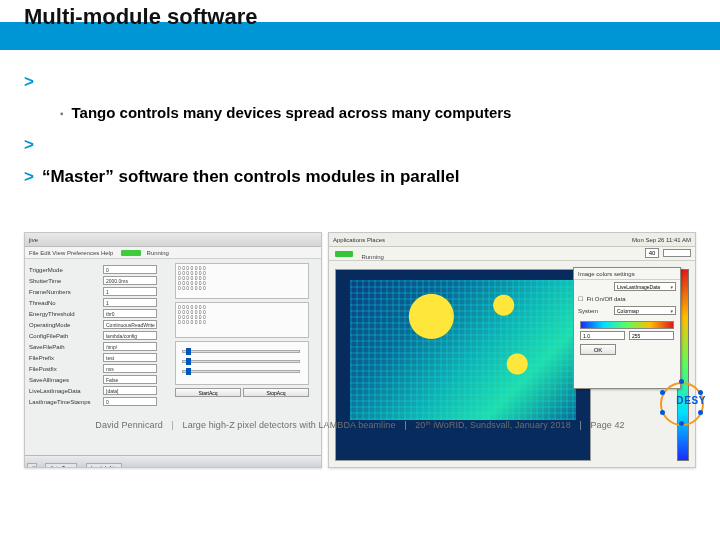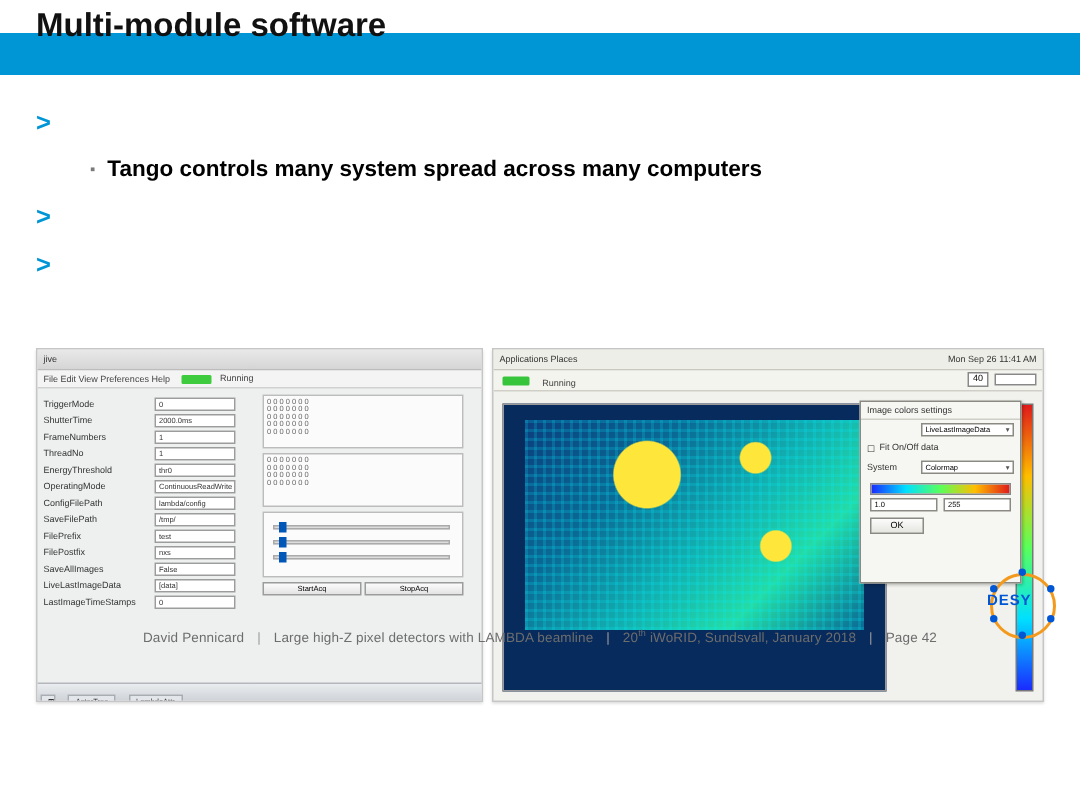--- a/index.html
+++ b/index.html
@@ -76,43 +76,44 @@
   .task-item { display: inline-block; margin: 1px 2px; padding: 0 4px; height: 9px; font-size: 5px; line-height: 9px; color: #333; border: 1px solid #a7adb3; background: #e3e6ea; }
   .start { width: 10px; text-align: center; font-weight: bold; }
 
   .footer { position: absolute; left: 0; bottom: 6px; width: 720px; text-align: center; font-size: 9px; color: #6d6d6d; letter-spacing: .1px; }
   .footer .sep { margin: 0 6px; color: #9c9c9c; }
   .sup { font-size: 6px; vertical-align: top; }
 
   .logo { position: absolute; right: 14px; bottom: 8px; width: 48px; height: 48px; }
   .logo-ring { width: 44px; height: 44px; border: 2px solid #f39a1c; border-radius: 50%; position: absolute; left: 2px; top: 2px; }
   .logo-dot { position: absolute; width: 5px; height: 5px; background: #0057d6; border-radius: 50%; }
-  .logo-text { position: absolute; width: 100%; text-align: left; top: 15px; font-size: 10px; font-weight: bold; color: #0057d6; letter-spacing: .6px; }
+  .logo-text { position: absolute; width: 100%; text-align: right; top: 15px; font-size: 10px; font-weight: bold; color: #0057d6; letter-spacing: .6px; }
 </style>
 </head>
 <body>
 
 <div class="slide">
 
   <div class="title-bar"></div>
   <div class="title">Multi-module software</div>
 
   <div class="bullets">
     <div class="b1">
       <span class="gt">&gt;</span>
     </div>
     <div class="b2">
       <span class="sq">▪</span>
-      <span>Tango controls many system spread across many computers</span>
+      <span>Tango controls many devices spread across many computers</span>
     </div>
     <div class="b1">
       <span class="gt">&gt;</span>
     </div>
     <div class="b1">
       <span class="gt">&gt;</span>
+      <span>“Master” software then controls modules in parallel</span>
     </div>
   </div>
 
   <div class="shots">
 
     <div class="shot left">
       <div class="win-titlebar">jive</div>
       <div class="win-menubar">
         <span>File  Edit  View  Preferences  Help</span>
         <span class="status-dot"></span>

